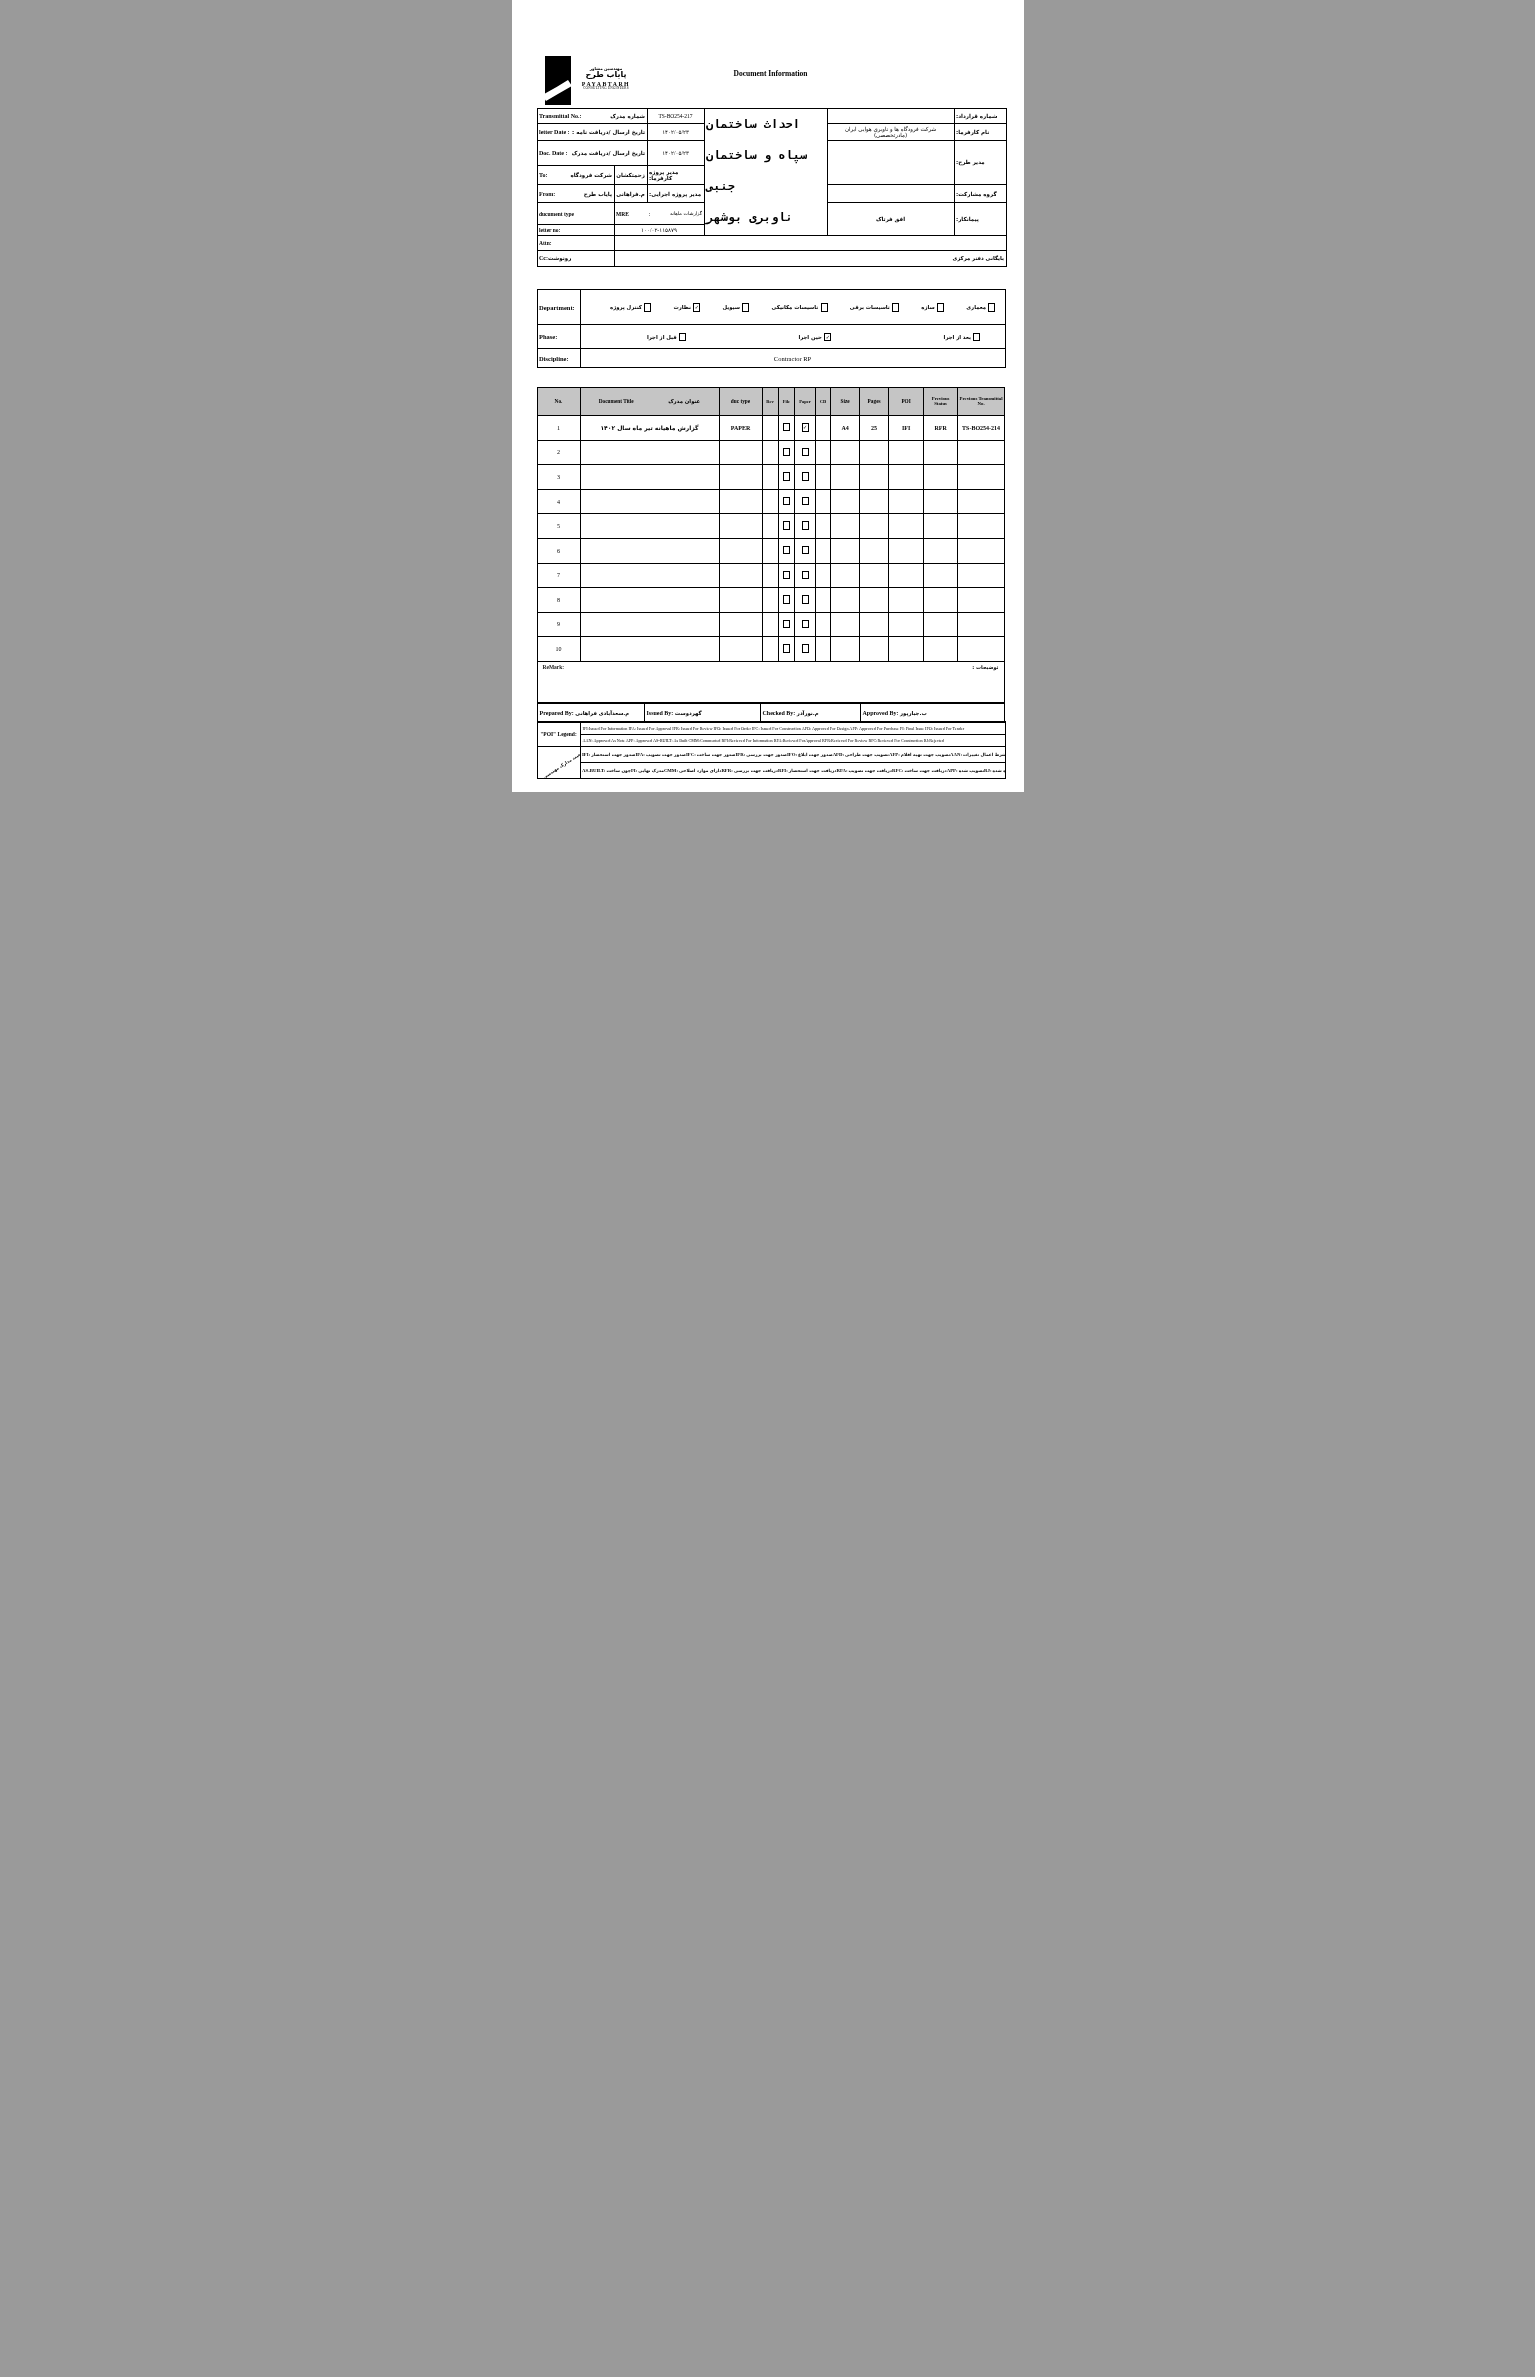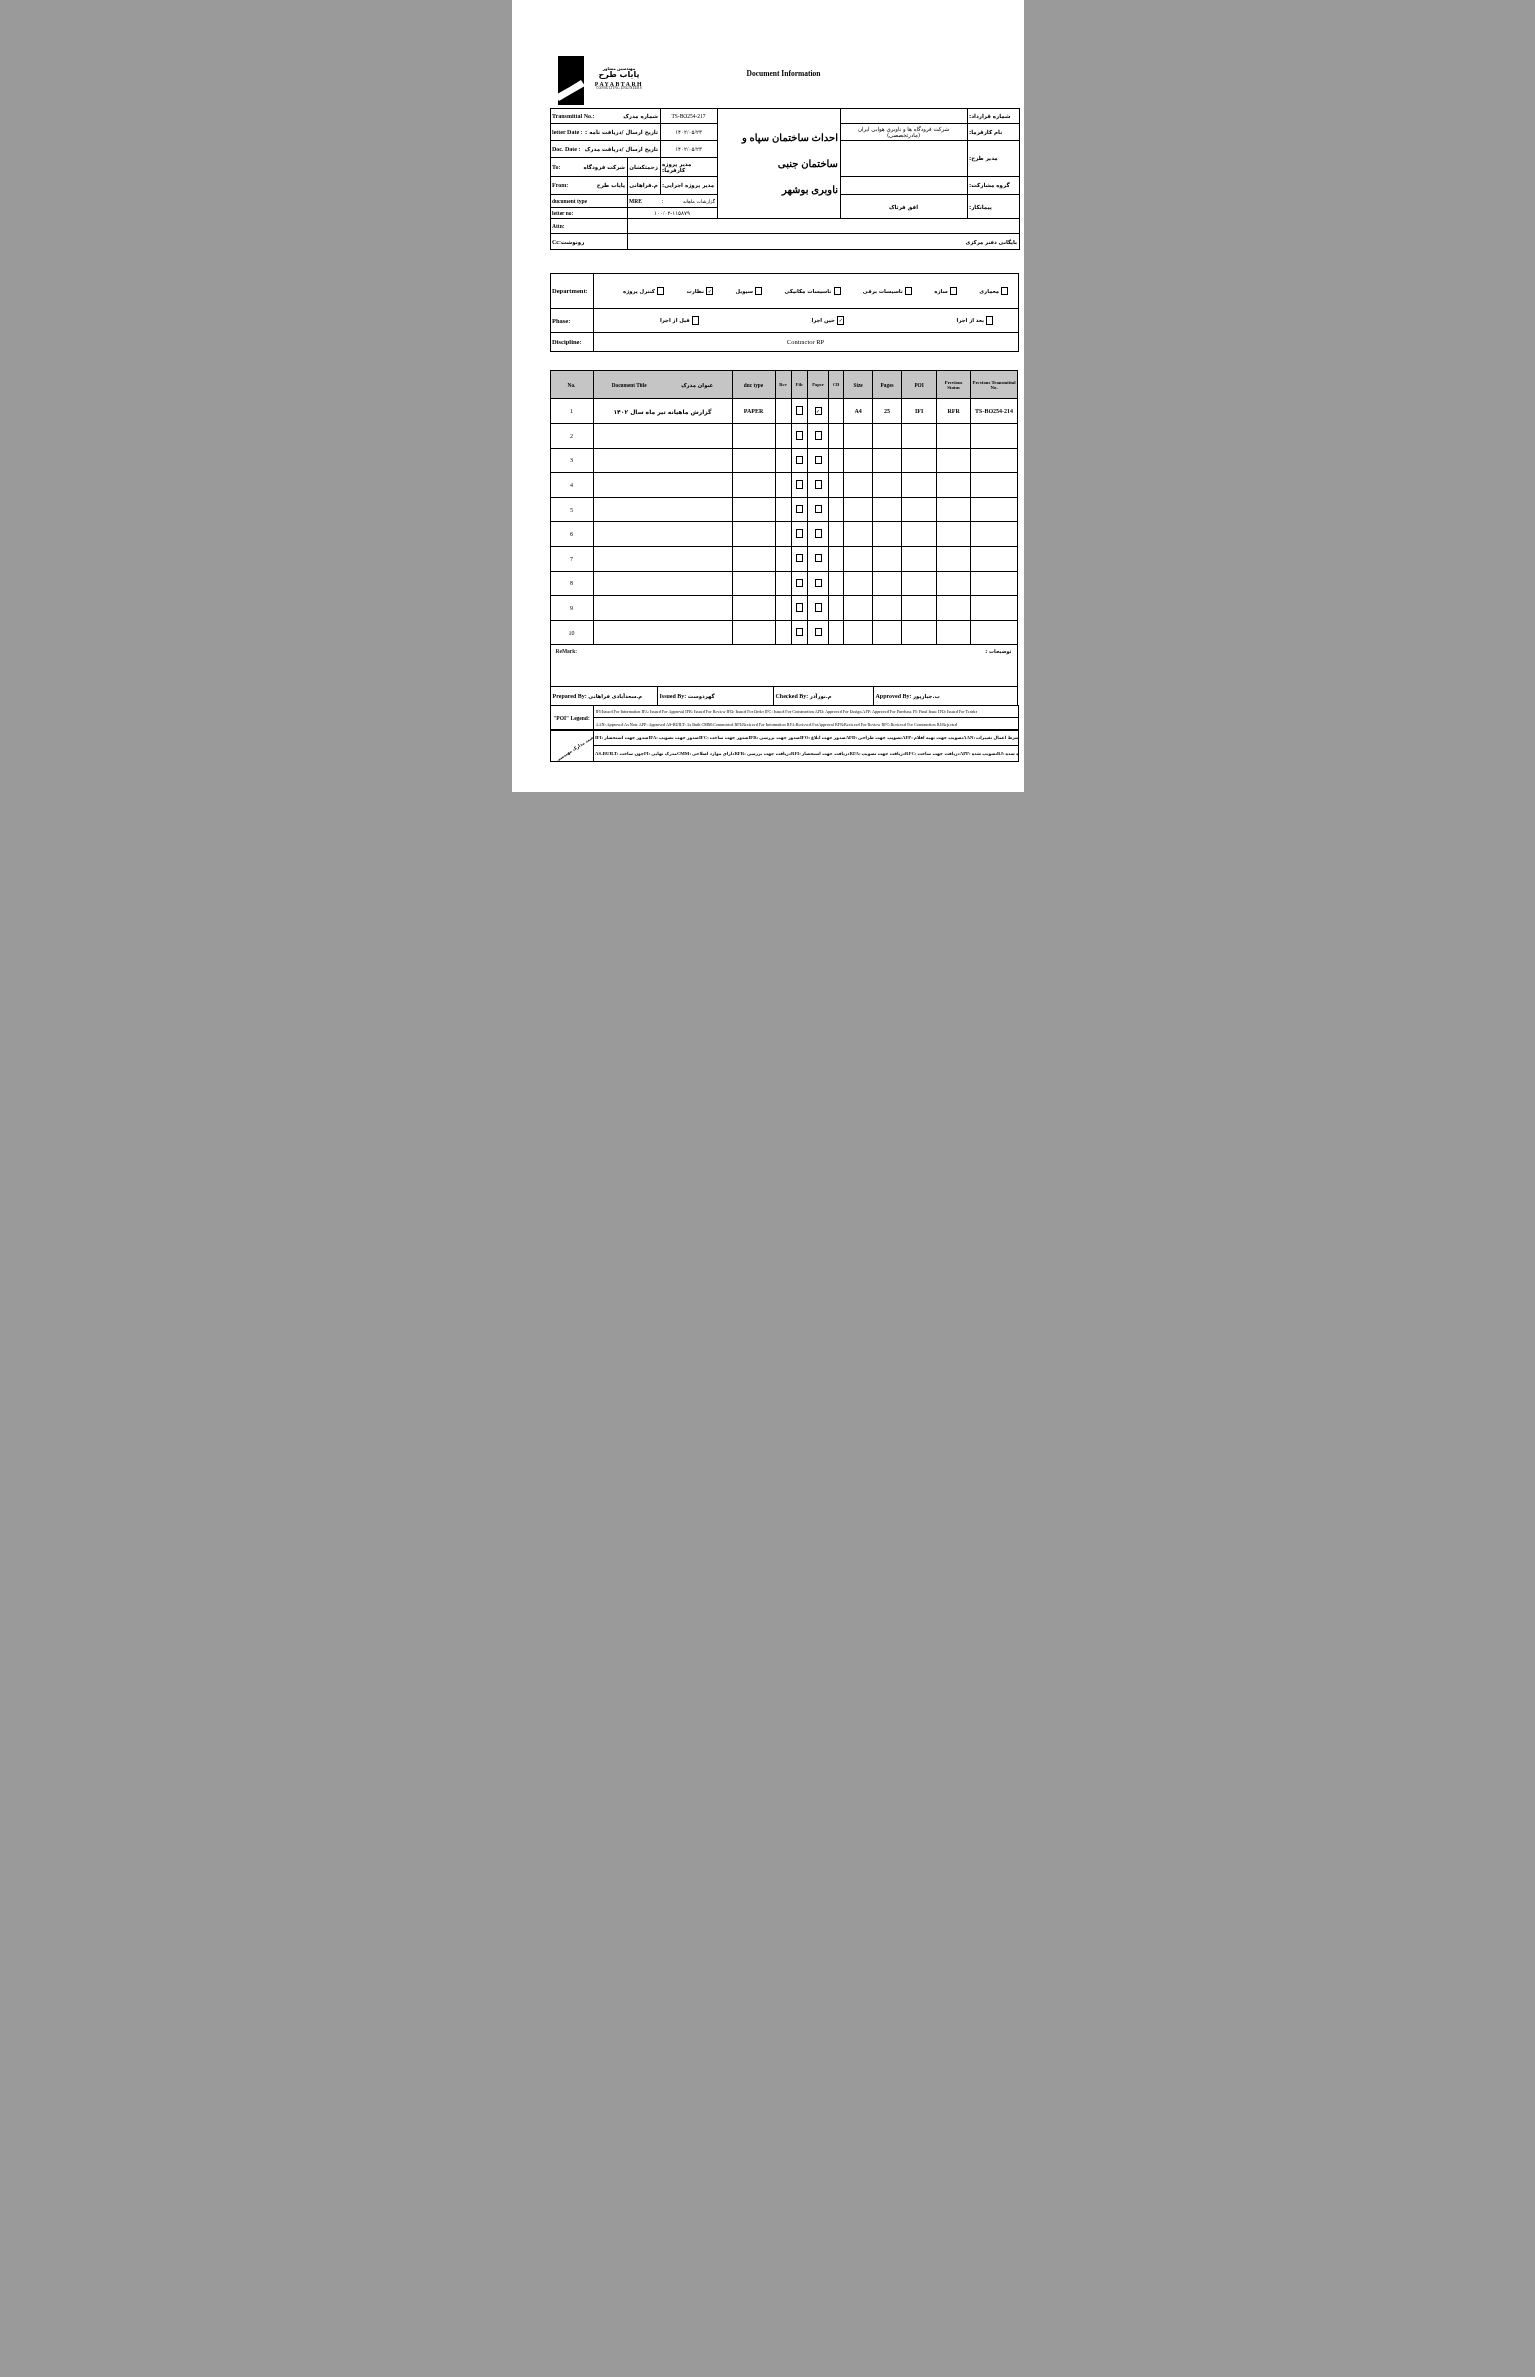--- a/index.html
+++ b/index.html
@@ -1,18 +1,18 @@
 <!DOCTYPE html>
 <html style="font-size:8px"><head>
 <meta charset="utf-8">
 <style>
   html,body{margin:0;padding:0;background:#9a9a9a;}
   .page{width:512px;height:792px;background:#ffffff;margin:0 auto;position:relative;
         font-family:"Liberation Serif",serif;color:#000;}
-  .sheet{position:absolute;left:38px;top:0;width:468px;}
+  .sheet{position:absolute;left:25px;top:0;width:468px;}
 
   
   .hdr{position:relative;height:39px;margin-top:54px;}
   .logo-box{position:absolute;left:8.5px;top:2px;width:26px;height:49px;}
   .brand{position:absolute;left:37px;top:13px;width:65px;text-align:center;line-height:1.05;}
   .brand .fa-small{font-family:"DejaVu Sans",sans-serif;font-size:4px;font-weight:bold;display:block;}
   .brand .fa-large{font-family:"DejaVu Sans",sans-serif;font-size:8px;font-weight:bold;display:block;}
   .brand .en-name{font-size:5.8px;font-weight:bold;letter-spacing:1.5px;display:block;margin-top:1px;}
   .brand .en-sub{font-size:3.3px;letter-spacing:0.3px;display:block;}
   .doc-title{position:absolute;left:0;right:0;top:15px;text-align:center;
@@ -25,22 +25,22 @@
   .enlab{font-weight:bold;font-size:6px;}
   .falab{font-family:"DejaVu Sans",sans-serif;direction:rtl;font-weight:bold;font-size:5.5px;}
   .val{font-size:5.8px;text-align:center;}
   .combo{display:flex;justify-content:space-between;align-items:center;gap:2px;}
   .cb{display:inline-block;width:5px;height:6.5px;border:1px solid #000;text-align:center;
       font-size:5px;line-height:6.5px;font-family:"DejaVu Sans",sans-serif;background:#fff;}
 
   
   .toptbl{margin-top:15px;border:1.5px solid #000;}
   .toptbl td{font-size:5.5px;}
-  .proj-title{font-family:Liberation Sans, sans-serif;direction:rtl;font-weight:bold;font-size:10px;
-              text-align:right;line-height:2.6;}
+  .proj-title{font-family:Liberation Mono, monospace;direction:rtl;font-weight:bold;font-size:12px;
+              text-align:left;line-height:2.6;}
   .rlab{font-family:"DejaVu Sans",sans-serif;direction:rtl;font-weight:bold;font-size:5.8px;text-align:left;}
   .client{font-family:"DejaVu Sans",sans-serif;direction:rtl;font-size:4.8px;text-align:center;}
 
   
   .depttbl{margin-top:22.6px;border:1.5px solid #000;}
   .depttbl td{border:1.3px solid #000;}
   .seclab{font-weight:bold;font-size:6.5px;}
   .chkrow{display:flex;align-items:center;justify-content:space-between;}
   .chk-item{display:flex;align-items:center;gap:2.5px;font-family:"DejaVu Sans",sans-serif;
             font-size:5.3px;font-weight:bold;white-space:nowrap;}

